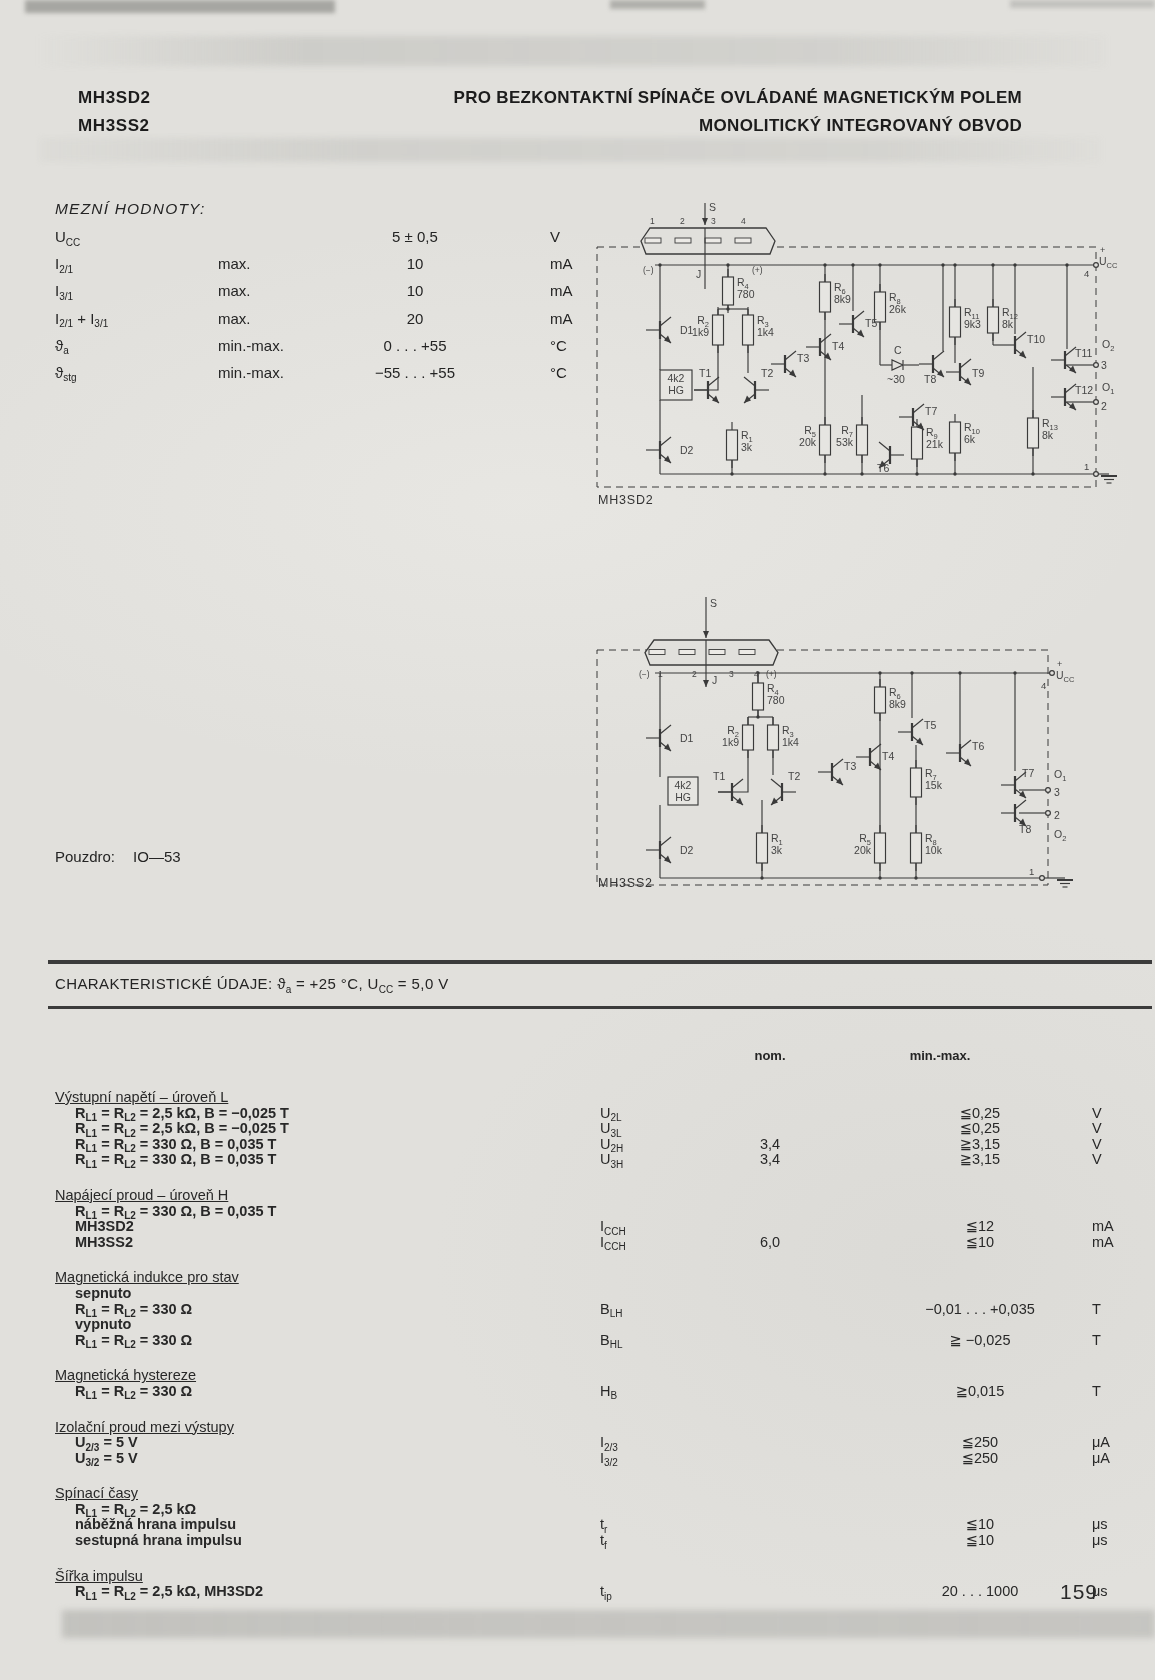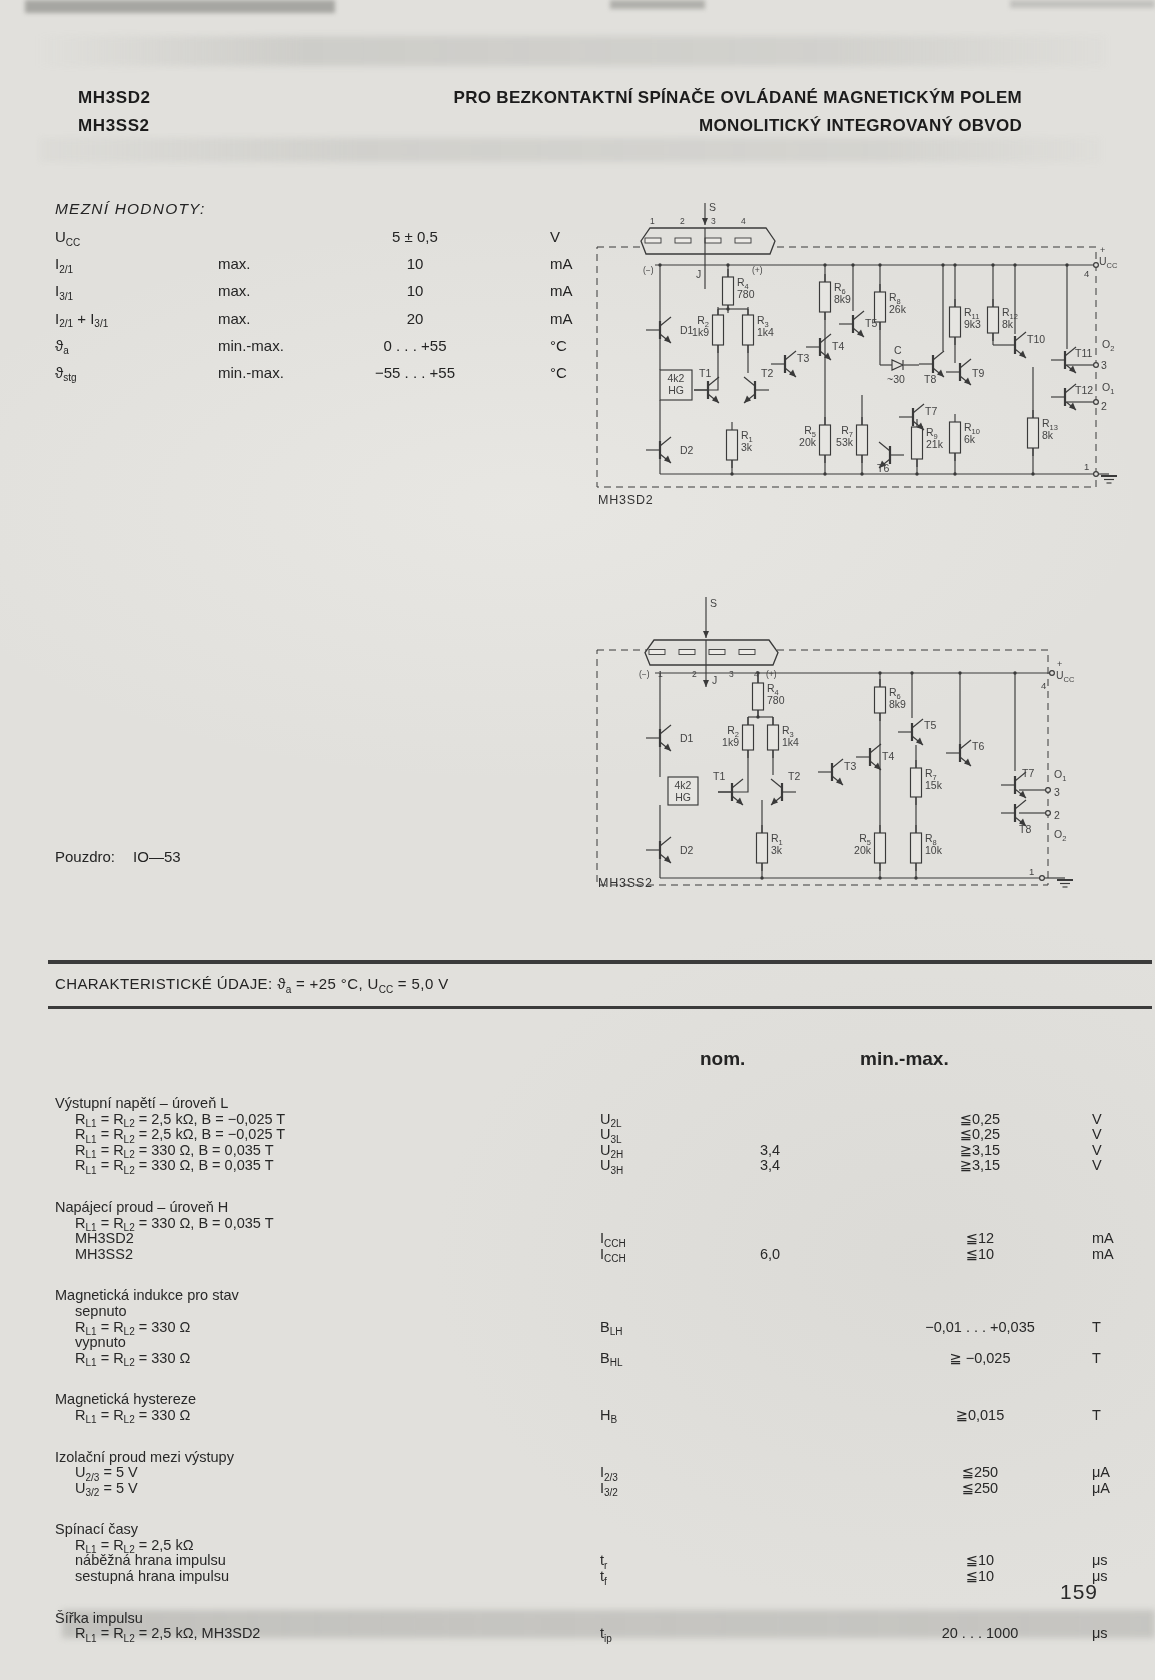--- a/index.html
+++ b/index.html
@@ -20,25 +20,25 @@
   .l-sym{left:0;}
   .l-qual{left:163px;}
   .l-val{left:270px;width:180px;text-align:center;}
   .l-unit{left:495px;}
   .sb{font-size:10px;position:relative;top:3.5px;letter-spacing:0;}
   .pouzdro{position:absolute;left:55px;top:848px;font-size:15px;color:#242424;}
   .pouzdro .val{margin-left:18px;}
   .caption{position:absolute;font-size:12.5px;letter-spacing:.8px;color:#333;}
   .rule{position:absolute;left:48px;width:1104px;background:#3b3b3b;}
   .chartitle{position:absolute;left:55px;top:975px;font-size:15px;letter-spacing:.4px;color:#242424;}
-  .colhead{position:absolute;top:1048px;font-weight:bold;font-size:19px;color:#242424;}
+  .colhead{position:absolute;top:1048px;font-weight:bold;font-size:13px;color:#242424;text-align:center;}
   .crow{position:relative;height:15.6px;}
   .crow .c{position:absolute;top:0;font-size:14.5px;color:#282828;white-space:nowrap;}
-  .chead{font-size:14.5px;color:#282828;margin-top:26px;height:15.6px;padding-left:15px;white-space:nowrap;}
-  .col-cond{left:15px;}
+  .chead{font-size:14.5px;color:#282828;margin-top:20px;height:15.6px;padding-left:15px;white-space:nowrap;text-decoration:underline;}
+  .col-cond{left:15px;font-weight:bold;}
   .col-cond.ind{left:35px;}
   .col-sym{left:560px;}
   .col-nom{left:660px;width:140px;text-align:center;}
   .col-mm{left:820px;width:240px;text-align:center;}
   .col-unit{left:1052px;}
   .pagenum{position:absolute;left:1060px;top:1580px;font-size:21px;letter-spacing:1px;color:#2a2a2a;}
   svg{position:absolute;overflow:visible;}
   svg text{font-family:"Liberation Sans", sans-serif;}
 </style>
 </head>

